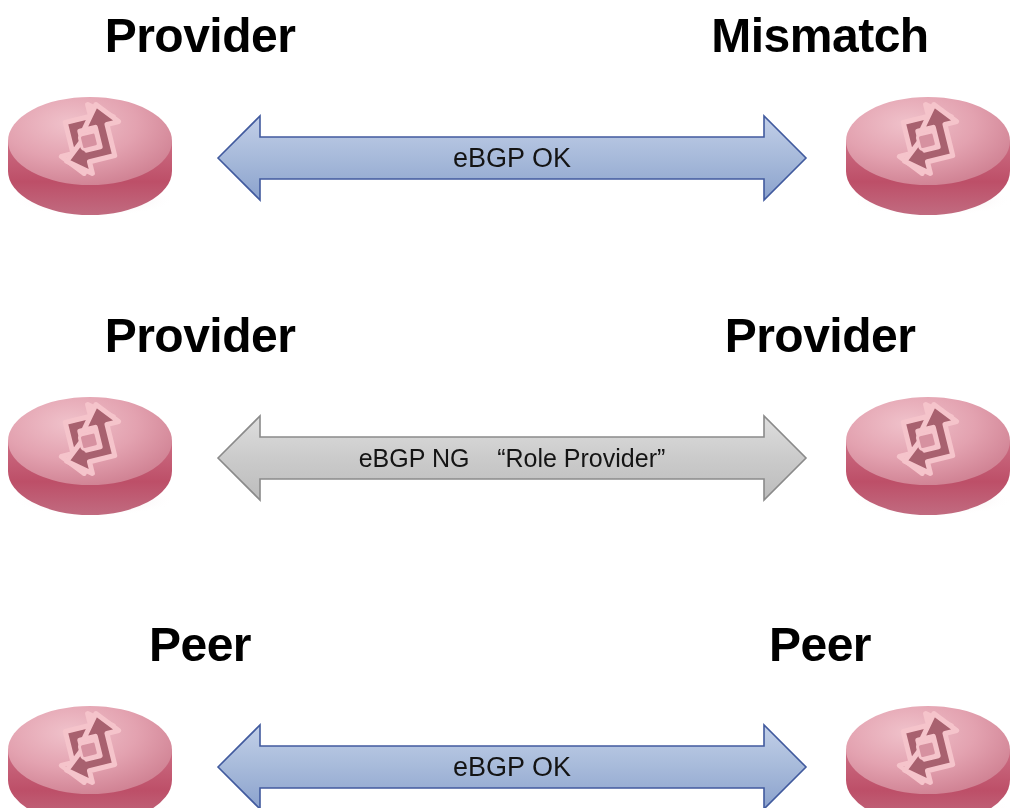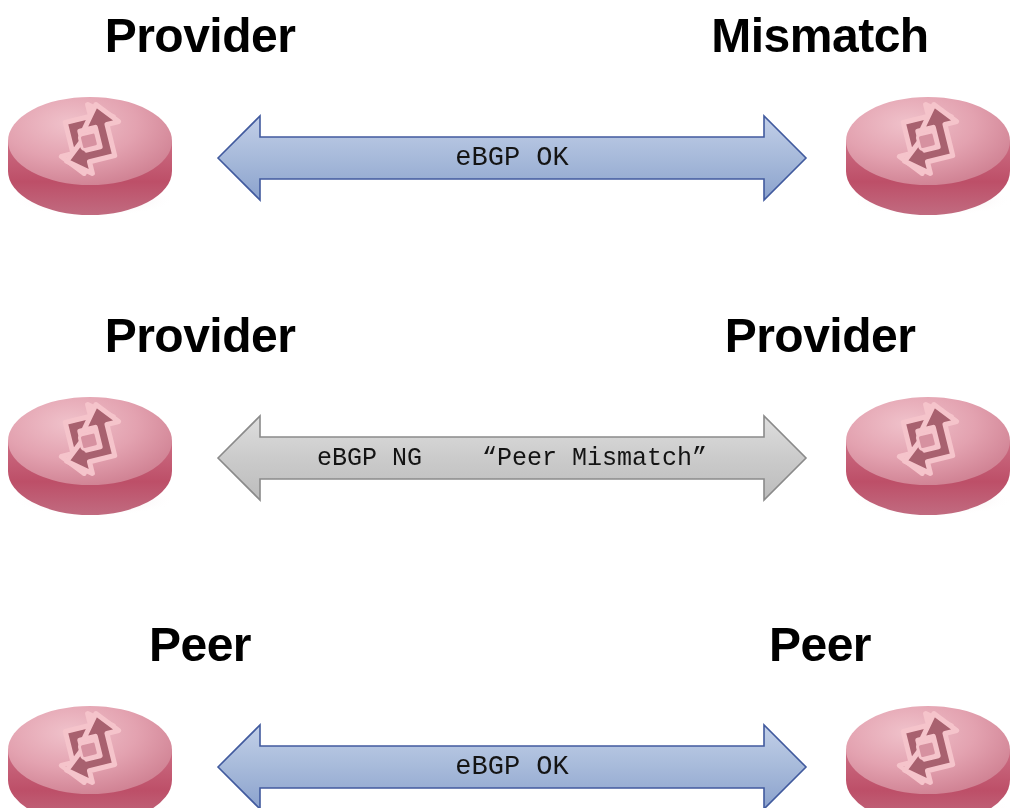--- a/index.html
+++ b/index.html
@@ -77,21 +77,21 @@
 
   .arrow-label {
     position: absolute;
     top: 106px;
     left: 214px;
     width: 596px;
     height: 104px;
     display: flex;
     align-items: center;
     justify-content: center;
-    font-family: Liberation Mono, monospace;
+    font-family: Liberation Sans, sans-serif;
     font-size: 27px;
     color: #141414;
     white-space: pre;
     pointer-events: none;
   }
   .arrow-label.mid { font-size: 25px; }
 </style>
 </head>
 <body>
 
@@ -190,21 +190,21 @@
         <defs>
           <linearGradient id="ag2" x1="0" y1="0" x2="0" y2="1">
             <stop offset="0%" stop-color="#dedede"></stop>
             <stop offset="50%" stop-color="#cbcbcb"></stop>
             <stop offset="100%" stop-color="#bcbcbc"></stop>
           </linearGradient>
         </defs>
         <path d="M4,52 L46,10 L46,31 L550,31 L550,10 L592,52 L550,94 L550,73 L46,73 L46,94 Z" fill="url(#ag2)" stroke="#8a8a8a" stroke-width="1.6" stroke-linejoin="miter"></path>
       </svg>
     </div>
-    <div class="arrow-label mid">eBGP NG    “Peer Mismatch”</div>
+    <div class="arrow-label mid">eBGP NG    “Role Provider”</div>
 
     <div class="router router-right">
       <svg viewBox="0 0 176 140" xmlns="http://www.w3.org/2000/svg">
         <ellipse cx="92" cy="122" rx="80" ry="16" fill="url(#rshad1)"></ellipse>
         <path d="M6,63 L6,93 A82,44 0 0 0 170,93 L170,63 Z" fill="url(#rside1)"></path>
         <ellipse cx="88" cy="63" rx="82" ry="44" fill="url(#rtop1)"></ellipse>
         <g transform="translate(88,61) rotate(-14)">
           <path d="M-44,-22 L-18,-22 L-18,-34 L4,-16 L-18,2 L-18,-10 L-32,-10 L-32,10
                    L-20,10 L-38,32 L-56,10 L-44,10 Z" fill="#a8616f" stroke="#f5c4cb" stroke-width="5" stroke-linejoin="round" transform="translate(24,0)"></path>
           <path d="M44,22 L18,22 L18,34 L-4,16 L18,-2 L18,10 L32,10 L32,-10

